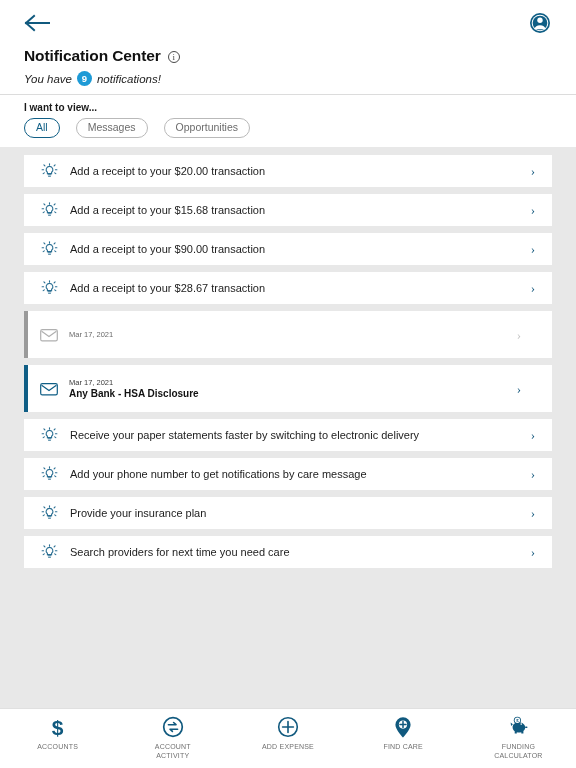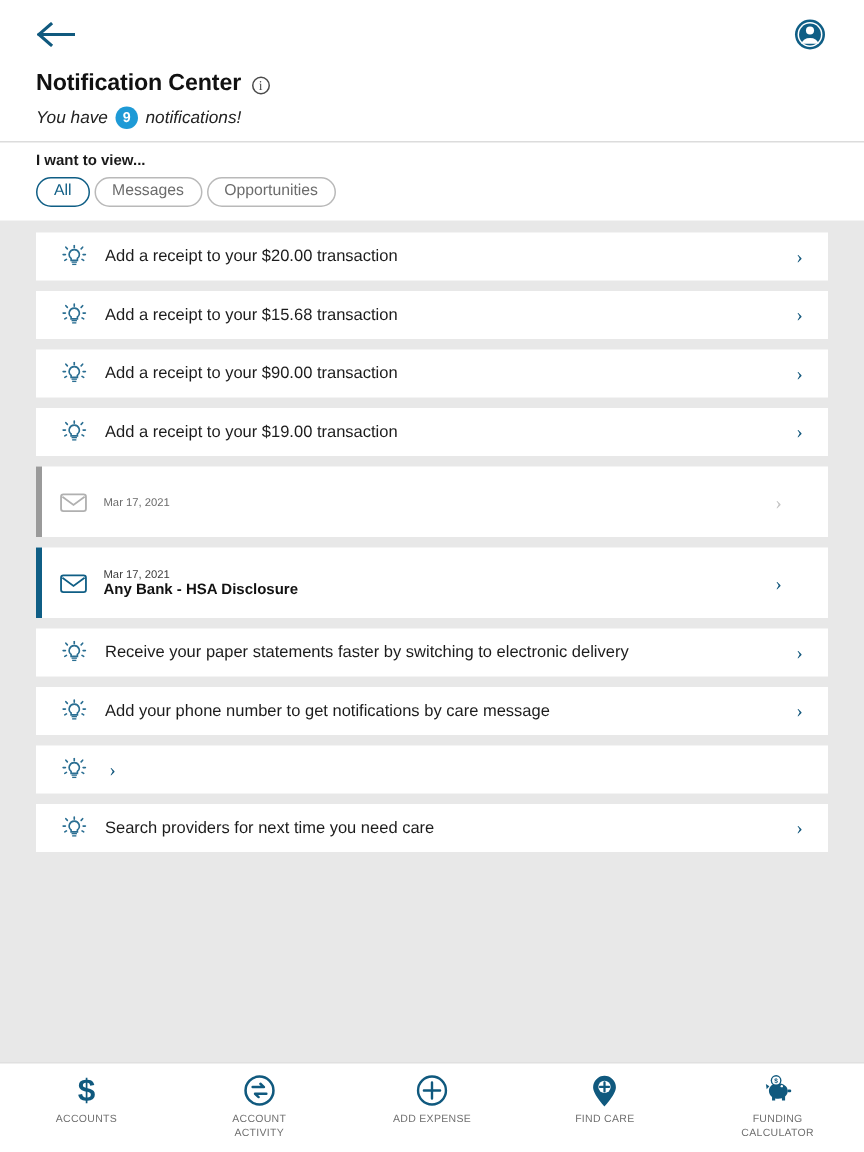--- a/index.html
+++ b/index.html
@@ -117,21 +117,21 @@
 
   .filter-label {
     font-size: 10px;
     font-weight: bold;
     color: #1a1a1a;
     margin-bottom: 5px;
   }
 
   .chips {
     display: flex;
-    gap: 3px;
+    gap: 16px;
   }
 
   .chip {
     border: 1px solid #b9b9b9;
     border-radius: 11px;
     padding: 2px 11px 3px 11px;
     font-size: 10.5px;
     color: #6c6c6c;
     background: #ffffff;
     cursor: pointer;
@@ -404,21 +404,21 @@
               <line x1="8.5" y1="0.7" x2="8.5" y2="2.1"></line>
               <line x1="1.1" y1="6.7" x2="2.6" y2="6.7"></line>
               <line x1="14.4" y1="6.7" x2="15.9" y2="6.7"></line>
               <line x1="2.9" y1="1.8" x2="3.9" y2="2.9"></line>
               <line x1="14.1" y1="1.8" x2="13.1" y2="2.9"></line>
               <line x1="2.2" y1="10.6" x2="3.3" y2="9.9"></line>
               <line x1="14.8" y1="10.6" x2="13.7" y2="9.9"></line>
             </g>
           </svg>
         </div>
-        <div class="row-text">Add a receipt to your $19.00 transaction</div>
+        <div class="row-text">Add a receipt to your $28.67 transaction</div>
         <div class="chev">›</div>
       </div>
       <div class="row message read">
         <div class="accent"></div>
         <div class="msg-inner">
           <div class="env">
             <svg width="18" height="14" viewBox="0 0 18 14" aria-hidden="true">
               <rect x="0.7" y="1.6" width="16.6" height="11.2" rx="1.6" fill="none" stroke="#b0b0b0" stroke-width="1.2"></rect>
               <path d="M1.6 3.2 L9 8.6 L16.4 3.2" fill="none" stroke="#b0b0b0" stroke-width="1.2"></path>
             </svg>
@@ -495,20 +495,21 @@
               <line x1="8.5" y1="0.7" x2="8.5" y2="2.1"></line>
               <line x1="1.1" y1="6.7" x2="2.6" y2="6.7"></line>
               <line x1="14.4" y1="6.7" x2="15.9" y2="6.7"></line>
               <line x1="2.9" y1="1.8" x2="3.9" y2="2.9"></line>
               <line x1="14.1" y1="1.8" x2="13.1" y2="2.9"></line>
               <line x1="2.2" y1="10.6" x2="3.3" y2="9.9"></line>
               <line x1="14.8" y1="10.6" x2="13.7" y2="9.9"></line>
             </g>
           </svg>
         </div>
+        <div class="row-text">Provide your insurance plan</div>
         <div class="chev">›</div>
       </div>
       <div class="row opportunity">
         <div class="bulb">
           <svg width="17" height="17" viewBox="0 0 17 17" aria-hidden="true">
             <path d="M8.5 3.4 a3.3 3.3 0 0 1 2.1 5.9 l0 1.3 l-4.2 0 l0 -1.3 A3.3 3.3 0 0 1 8.5 3.4 z" fill="none" stroke="#2a6e92" stroke-width="1.1"></path>
             <rect x="6.7" y="11.3" width="3.6" height="0.9" fill="#2a6e92"></rect>
             <rect x="7.1" y="12.8" width="2.8" height="0.9" fill="#2a6e92"></rect>
             <g stroke="#2a6e92" stroke-width="1.1" stroke-linecap="round">
               <line x1="8.5" y1="0.7" x2="8.5" y2="2.1"></line>

